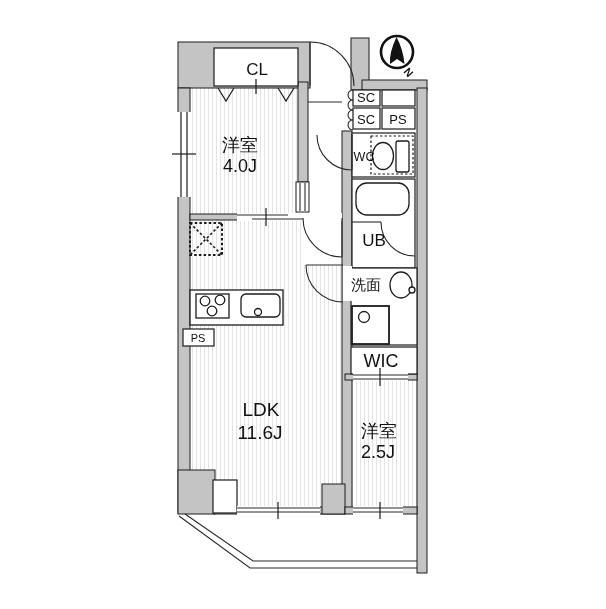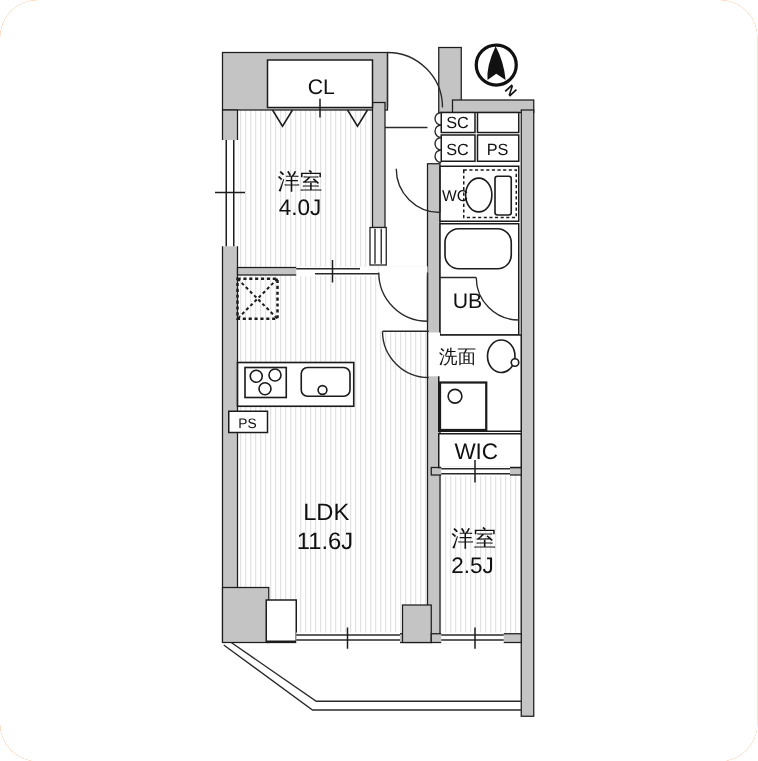--- a/index.html
+++ b/index.html
@@ -1,16 +1,16 @@
 <!DOCTYPE html>
 <html><head>
 <meta charset="utf-8">
 <style>
   html,body{margin:0;padding:0;background:#ffffff;}
-  .stage{position:relative;width:606px;height:609px;background:#f97316;overflow:hidden;border-radius:30px;}
+  .stage{position:relative;width:606px;height:609px;background:#f97316;overflow:hidden;}
   svg{display:block;}
   .wall{fill:#c4c4c4;stroke:#1c1c1c;stroke-width:1;}
   .roombox{fill:#ffffff;stroke:#1c1c1c;stroke-width:1.2;}
   .fix{fill:#ffffff;stroke:#1c1c1c;stroke-width:1.3;}
   .thin{stroke:#1c1c1c;stroke-width:1.2;fill:none;}
   .arc{stroke:#2a2a2a;stroke-width:1.1;fill:none;}
   .dot{stroke:#1c1c1c;fill:none;}
   .lbl{font-family:"Liberation Sans","DejaVu Sans",sans-serif;fill:#111111;}
 </style>
 </head>

